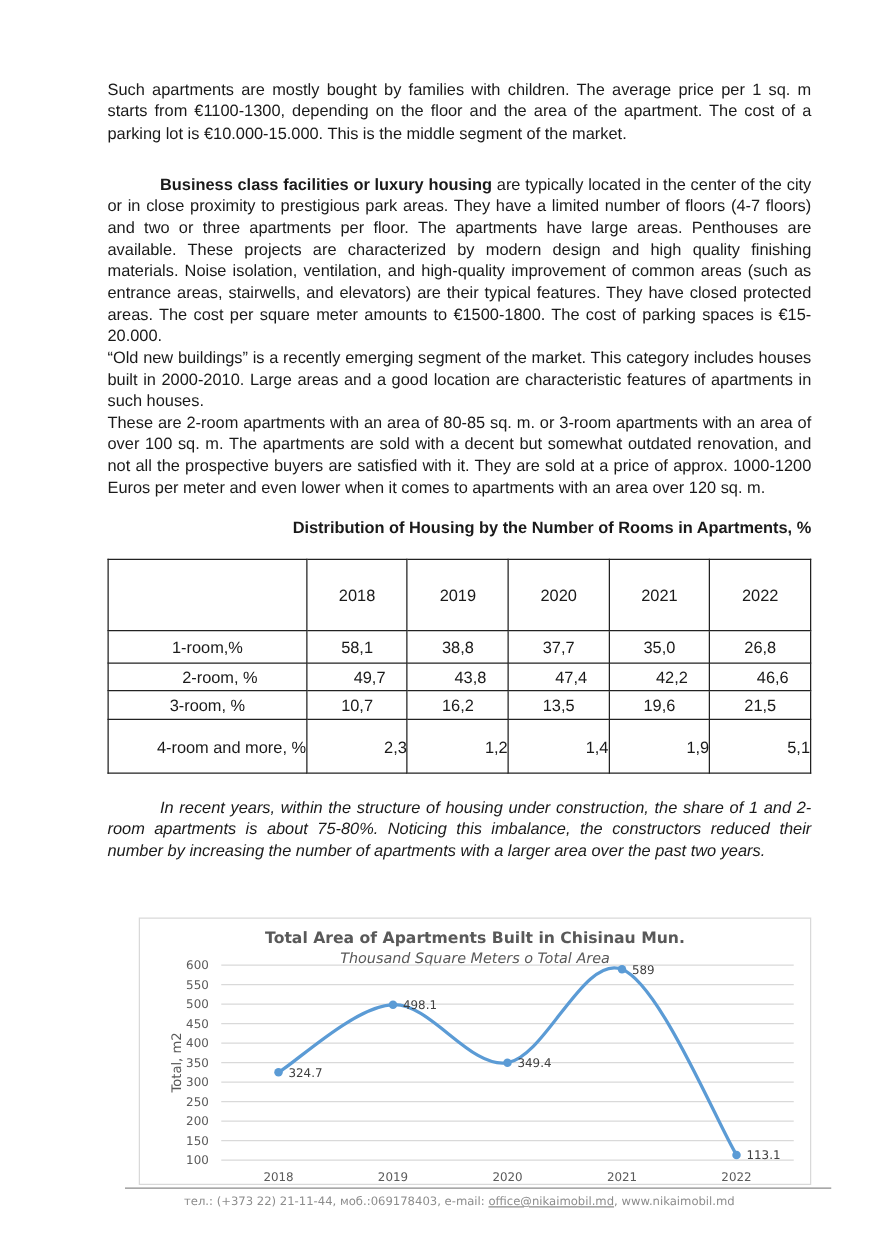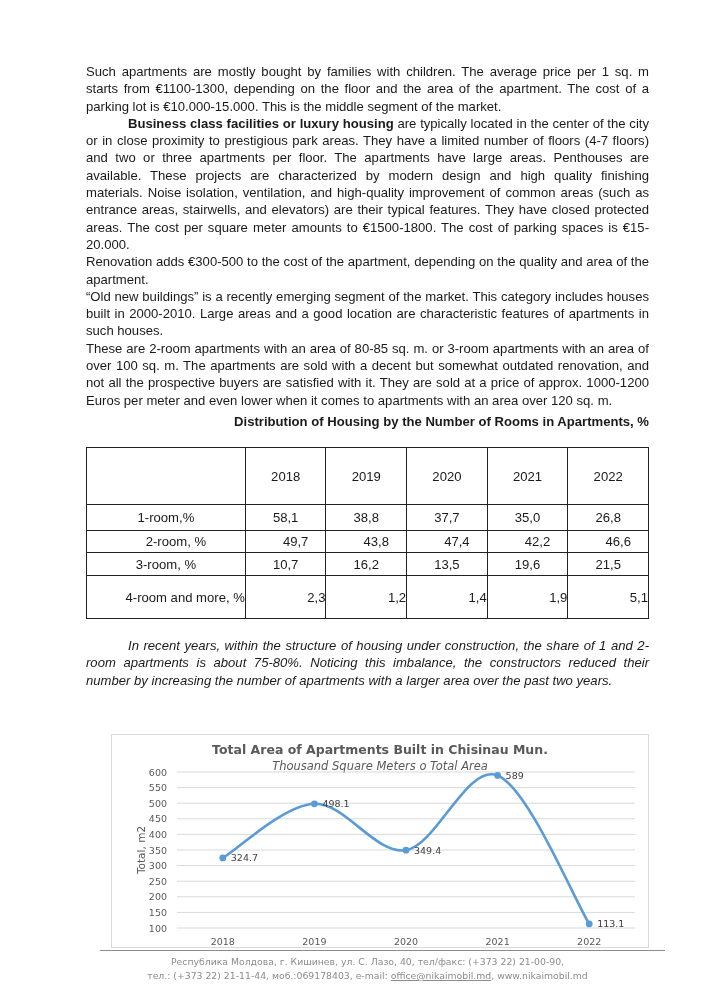--- a/index.html
+++ b/index.html
@@ -3,21 +3,21 @@
 <meta charset="utf-8">
 <style>
   html, body { margin: 0; padding: 0; background: #ffffff; }
   body { width: 707px; height: 1000px; position: relative; overflow: hidden;
          font-family: "Liberation Sans", sans-serif; color: #1a1a1a; }
   .page { position: absolute; left: 0; top: 0; width: 707px; height: 799px; }
 
   .body-text { position: absolute; left: 86px; top: 63px; width: 563px;
                font-size: 13.1px; line-height: 17.3px; text-align: justify; }
   .body-text p { margin: 0; }
-  .body-text p.indent { text-indent: 42px; }
+  .body-text p.indent { text-indent: 42px; margin-top: 24px; }
   .body-text b { font-weight: bold; }
 
   .table-title { position: absolute; left: 86px; top: 414px; width: 563px;
                  text-align: right; font-weight: bold; font-size: 13.1px; }
 
   table.dist { position: absolute; left: 86px; top: 447px; width: 563px;
                border-collapse: collapse; font-size: 13.1px; }
   table.dist td { border: 1.3px solid #222; text-align: center; padding: 0; }
   table.dist tr.hdr td { height: 56px; }
   table.dist tr.r1 td { height: 25px; }
@@ -47,21 +47,20 @@
   .footer a { color: #8c8c8c; text-decoration: underline; }
 </style>
 </head>
 <body>
 
 <div class="page">
 
   <div class="body-text">
     <p>Such apartments are mostly bought by families with children. The average price per 1 sq. m starts from €1100-1300, depending on the floor and the area of the apartment. The cost of a parking lot is €10.000-15.000. This is the middle segment of the market.</p>
     <p class="indent"><b>Business class facilities or luxury housing</b><span> are typically located in the center of the city or in close proximity to prestigious park areas. They have a limited number of floors (4-7 floors) and two or three apartments per floor. The apartments have large areas. Penthouses are available. These projects are characterized by modern design and high quality finishing materials. Noise isolation, ventilation, and high-quality improvement of common areas (such as entrance areas, stairwells, and elevators) are their typical features. They have closed protected areas. The cost per square meter amounts to €1500-1800. The cost of parking spaces is €15-20.000.</span></p>
-    <p>Renovation adds €300-500 to the cost of the apartment, depending on the quality and area of the apartment.</p>
     <p>“Old new buildings” is a recently emerging segment of the market. This category includes houses built in 2000-2010. Large areas and a good location are characteristic features of apartments in such houses.</p>
     <p>These are 2-room apartments with an area of 80-85 sq. m. or 3-room apartments with an area of over 100 sq. m. The apartments are sold with a decent but somewhat outdated renovation, and not all the prospective buyers are satisfied with it. They are sold at a price of approx. 1000-1200 Euros per meter and even lower when it comes to apartments with an area over 120 sq. m.</p>
   </div>
 
   <div class="table-title">Distribution of Housing by the Number of Rooms in Apartments, %</div>
 
   <table class="dist">
     <tbody>
         <tr class="hdr">
       <td class="first"></td>
@@ -159,17 +158,16 @@
         <text x="414" y="853.6872" class="dlabel">349.4</text>
         <circle cx="497.59999999999997" cy="775.432" r="3.4" fill="#5B9BD5"></circle>
         <text x="505.59999999999997" y="778.932" class="dlabel">589</text>
         <circle cx="589.2" cy="923.9128" r="3.4" fill="#5B9BD5"></circle>
         <text x="597.2" y="927.4128" class="dlabel">113.1</text>
       </g>
   </svg>
 
   <div class="footer-rule"></div>
   <div class="footer">
-    <div>Республика Молдова, г. Кишинев, ул. С. Лазо, 40, тел/факс: (+373 22) 21-00-90,</div>
     <div><span>тел.: (+373 22) 21-11-44, моб.:069178403, e-mail: </span><a href="office@nikaimobil.md">office@nikaimobil.md</a><span>, www.nikaimobil.md</span></div>
   </div>
 
 </div>
 
 </body></html>

